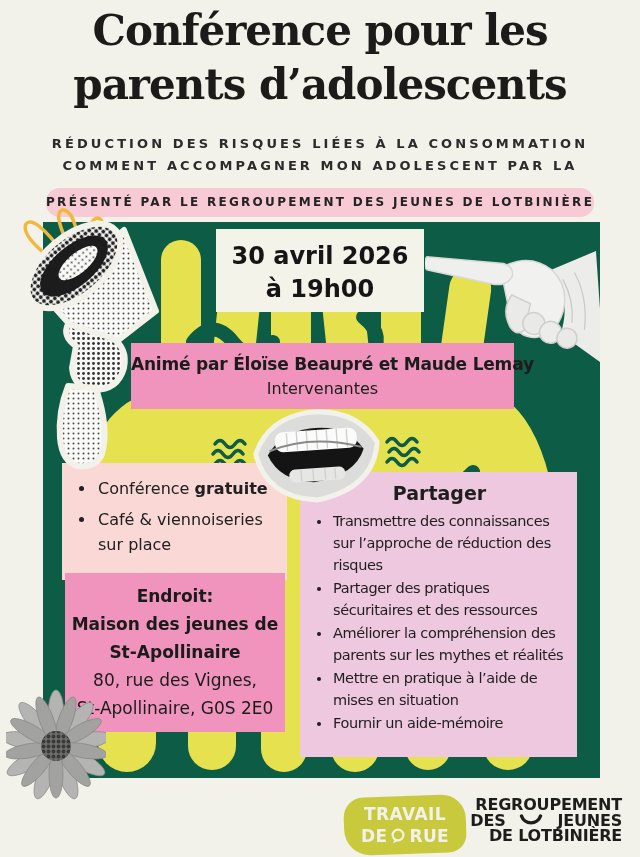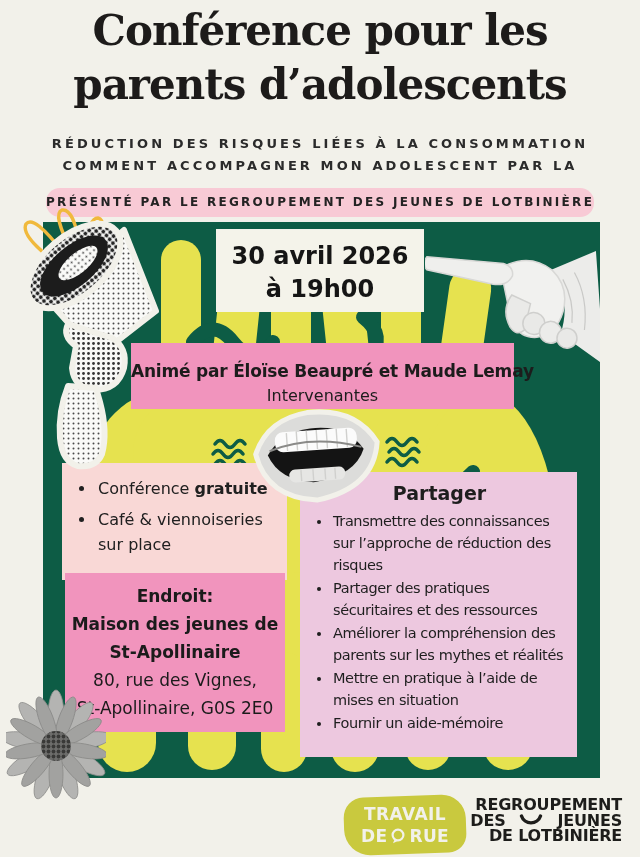--- a/index.html
+++ b/index.html
@@ -36,21 +36,21 @@
   .hand-svg{ position:absolute; right:0; top:21px; width:175px; height:138px; z-index:1; }
   .mouth-svg{ position:absolute; left:207px; top:186px; width:134px; height:96px; z-index:5; }
   
   .date-box{
     position:absolute; left:173px; top:7px; width:208px; height:83px;
     background:#f4f3ea; z-index:2; text-align:center; padding-top:11px;
     font-weight:700; font-size:24px; line-height:33px; color:#151515;
   }
   .anime-box{
     position:absolute; left:88px; top:121px; width:383px; height:66px;
-    background:#f194bd; z-index:3; text-align:center; padding-top:16px;
+    background:#f194bd; z-index:3; text-align:center; padding-top:9px;
     color:#1c1c1c;
   }
   .anime-box .l1{ font-weight:700; font-size:17px; line-height:25px; letter-spacing:-0.2px; white-space:nowrap;}
   .anime-box .l2{ font-weight:400; font-size:16px; line-height:24px; }
   .perks-box{
     position:absolute; left:19px; top:241px; width:225px; height:117px;
     background:#f9d8d6; z-index:2; padding:13px 6px 16px 14px;
     font-size:16px; line-height:25px; color:#202020;
   }
   .perks-box ul{ list-style:disc; padding-left:20px; }

